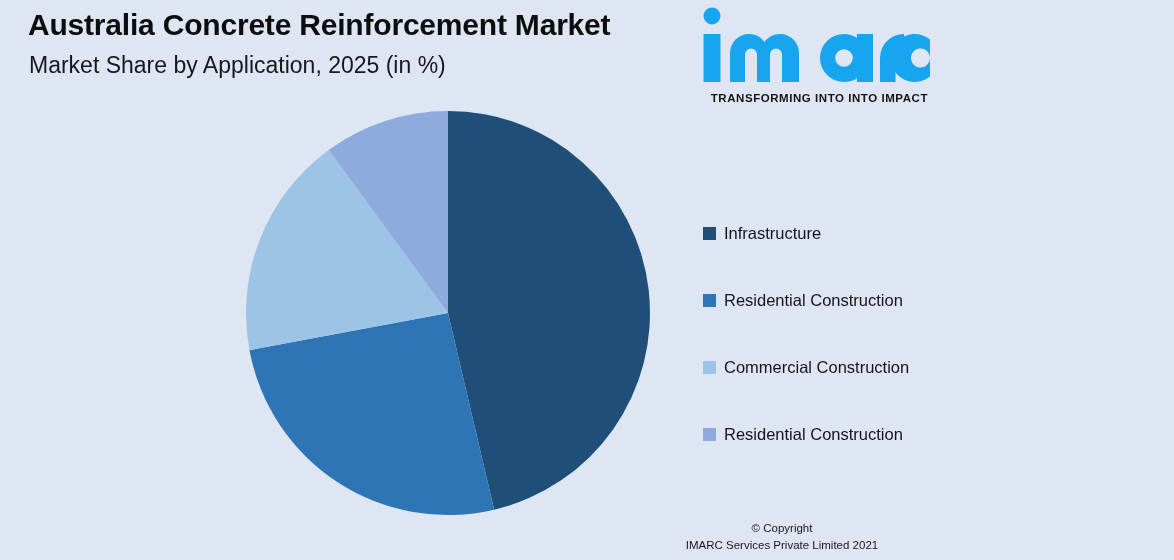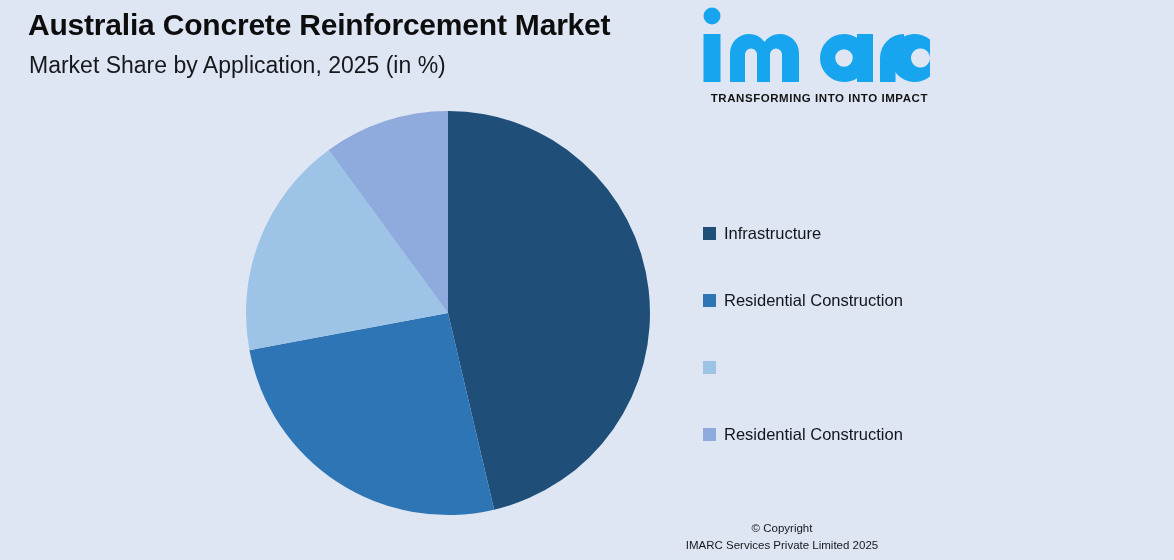--- a/index.html
+++ b/index.html
@@ -159,27 +159,28 @@
       <span class="legend-label">Infrastructure</span>
     </div>
 
     <div class="legend-item">
       <span class="legend-swatch" style="background: rgb(46, 117, 182);"></span>
       <span class="legend-label">Residential Construction</span>
     </div>
 
     <div class="legend-item">
       <span class="legend-swatch" style="background: rgb(157, 195, 230);"></span>
+      <span class="legend-label">Commercial Construction</span>
     </div>
 
     <div class="legend-item">
       <span class="legend-swatch" style="background: rgb(143, 170, 220);"></span>
       <span class="legend-label">Residential Construction</span>
     </div>
 
   </div>
 
   <div class="footer">
     <div class="footer-line">© Copyright</div>
-    <div class="footer-line">IMARC Services Private Limited 2025</div>
+    <div class="footer-line">IMARC Services Private Limited 2021</div>
   </div>
 
 </div>
 
 </body></html>

